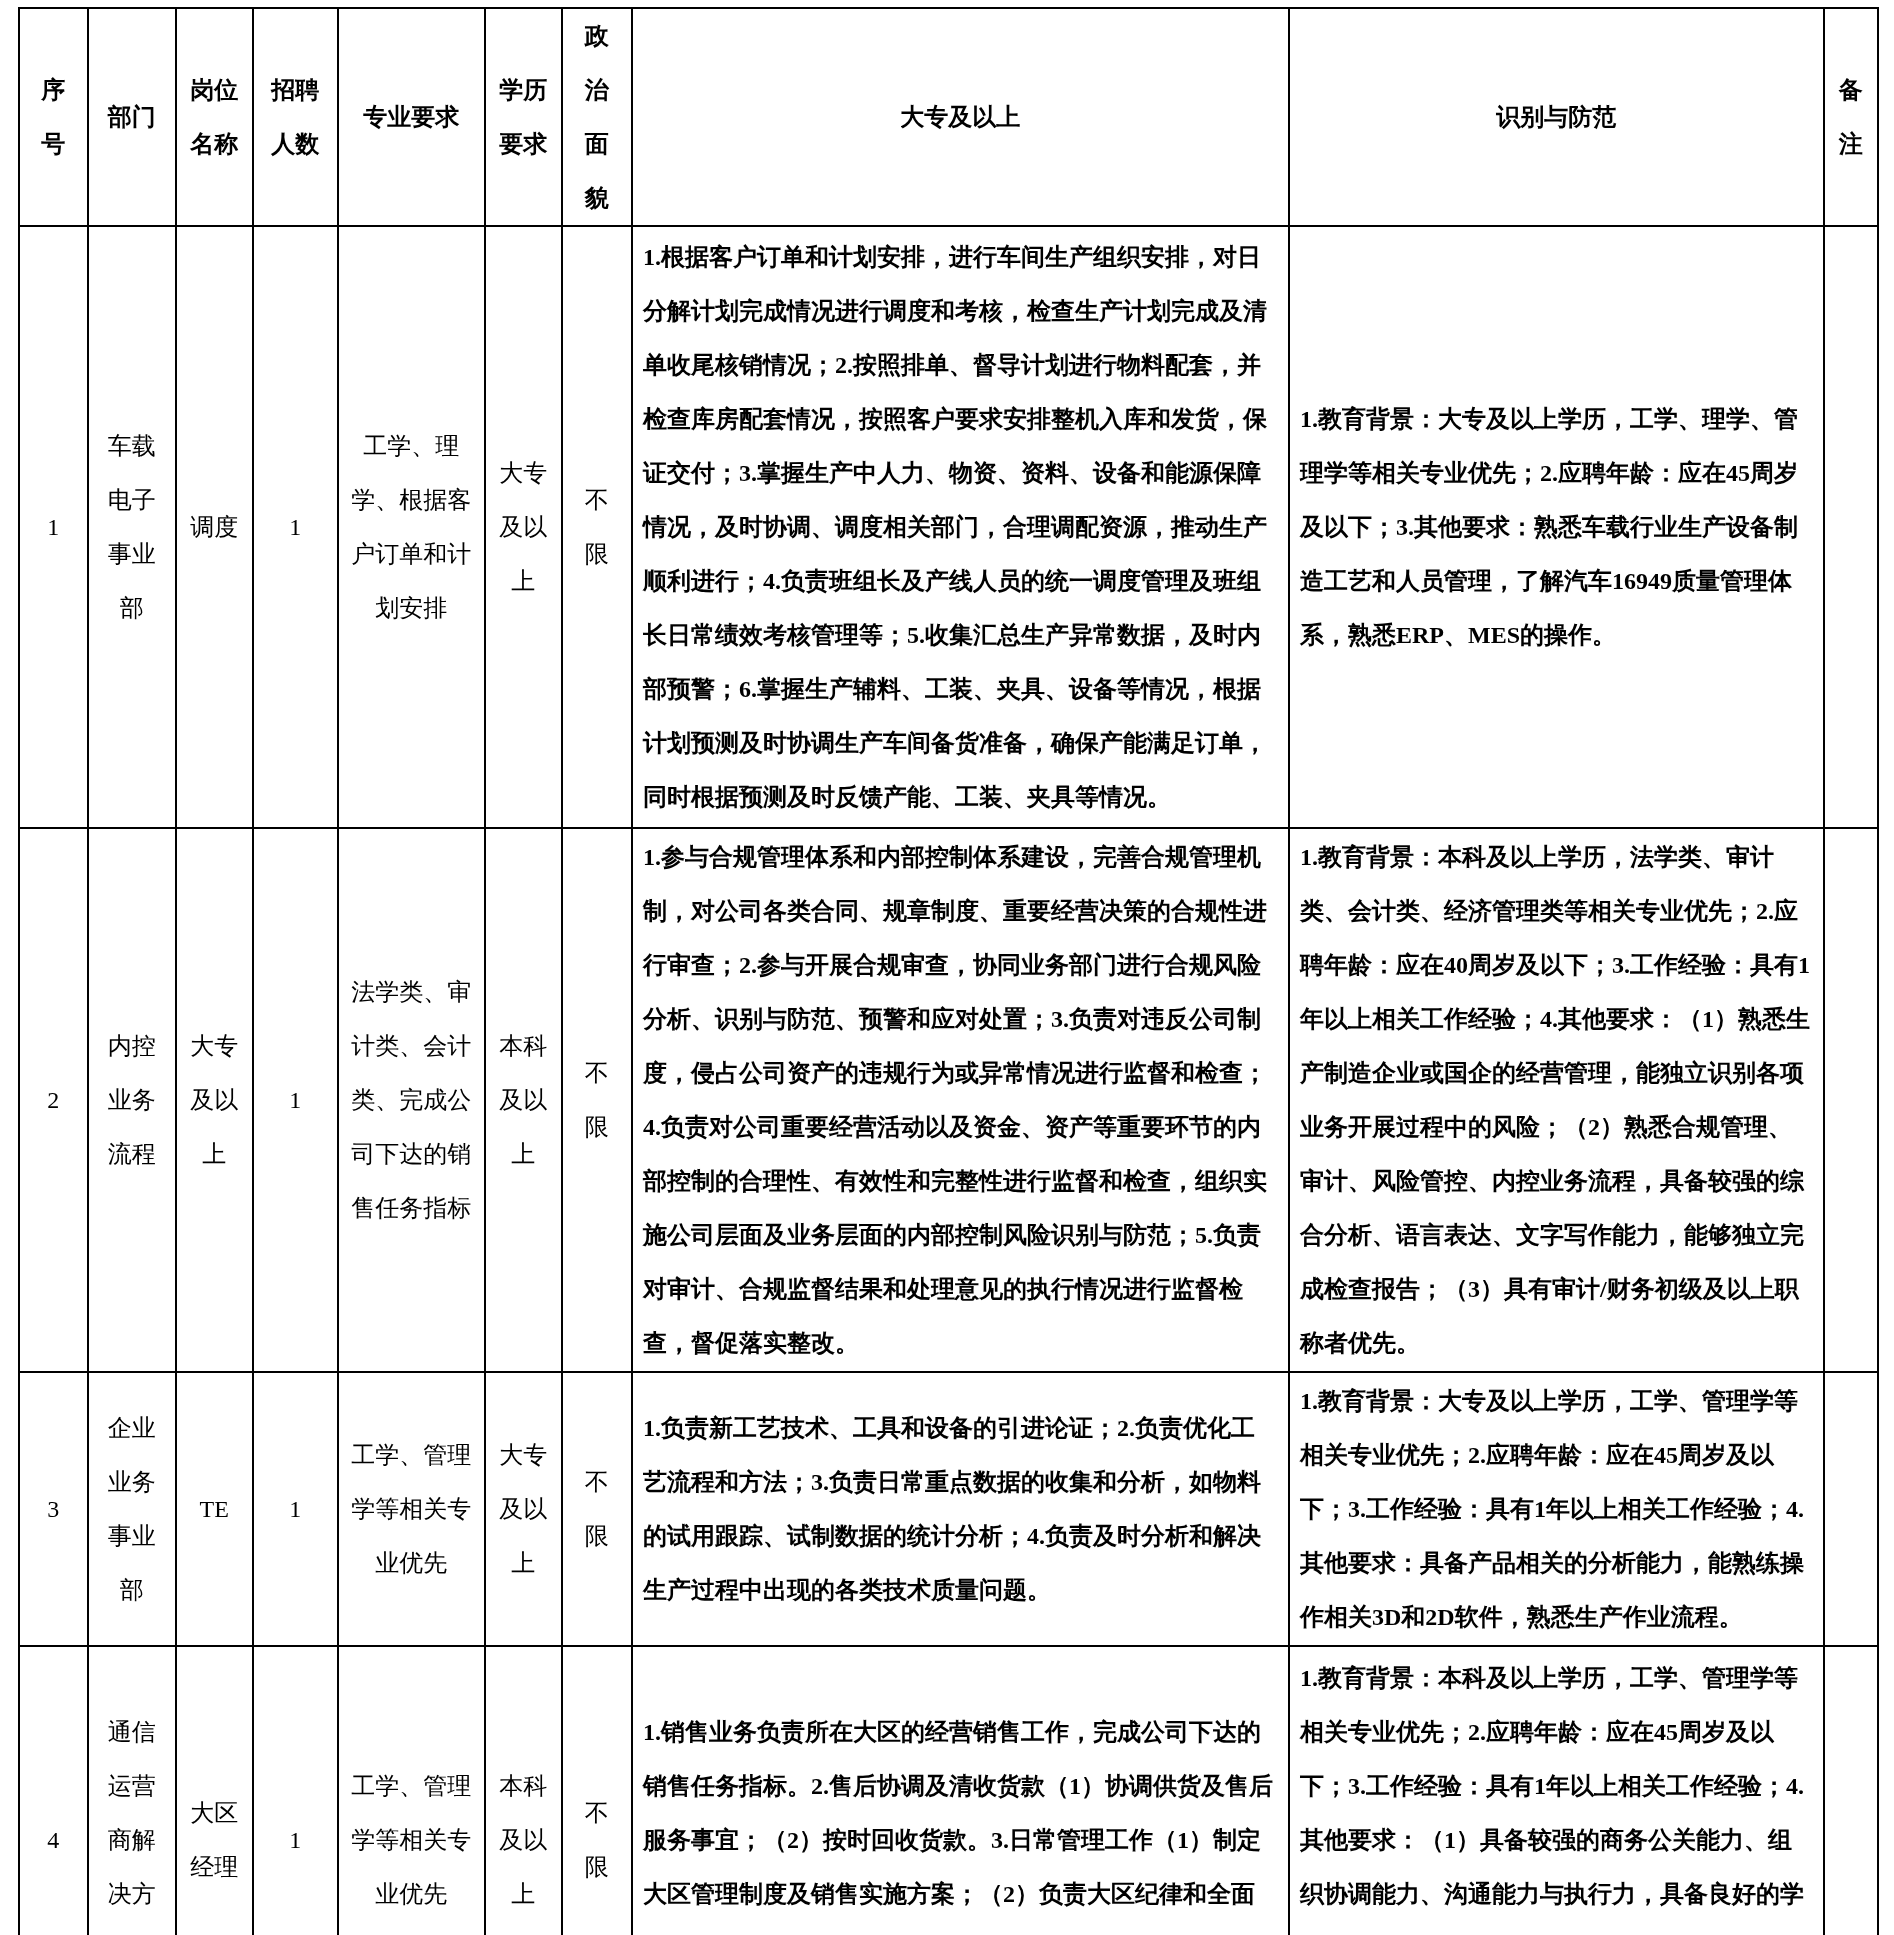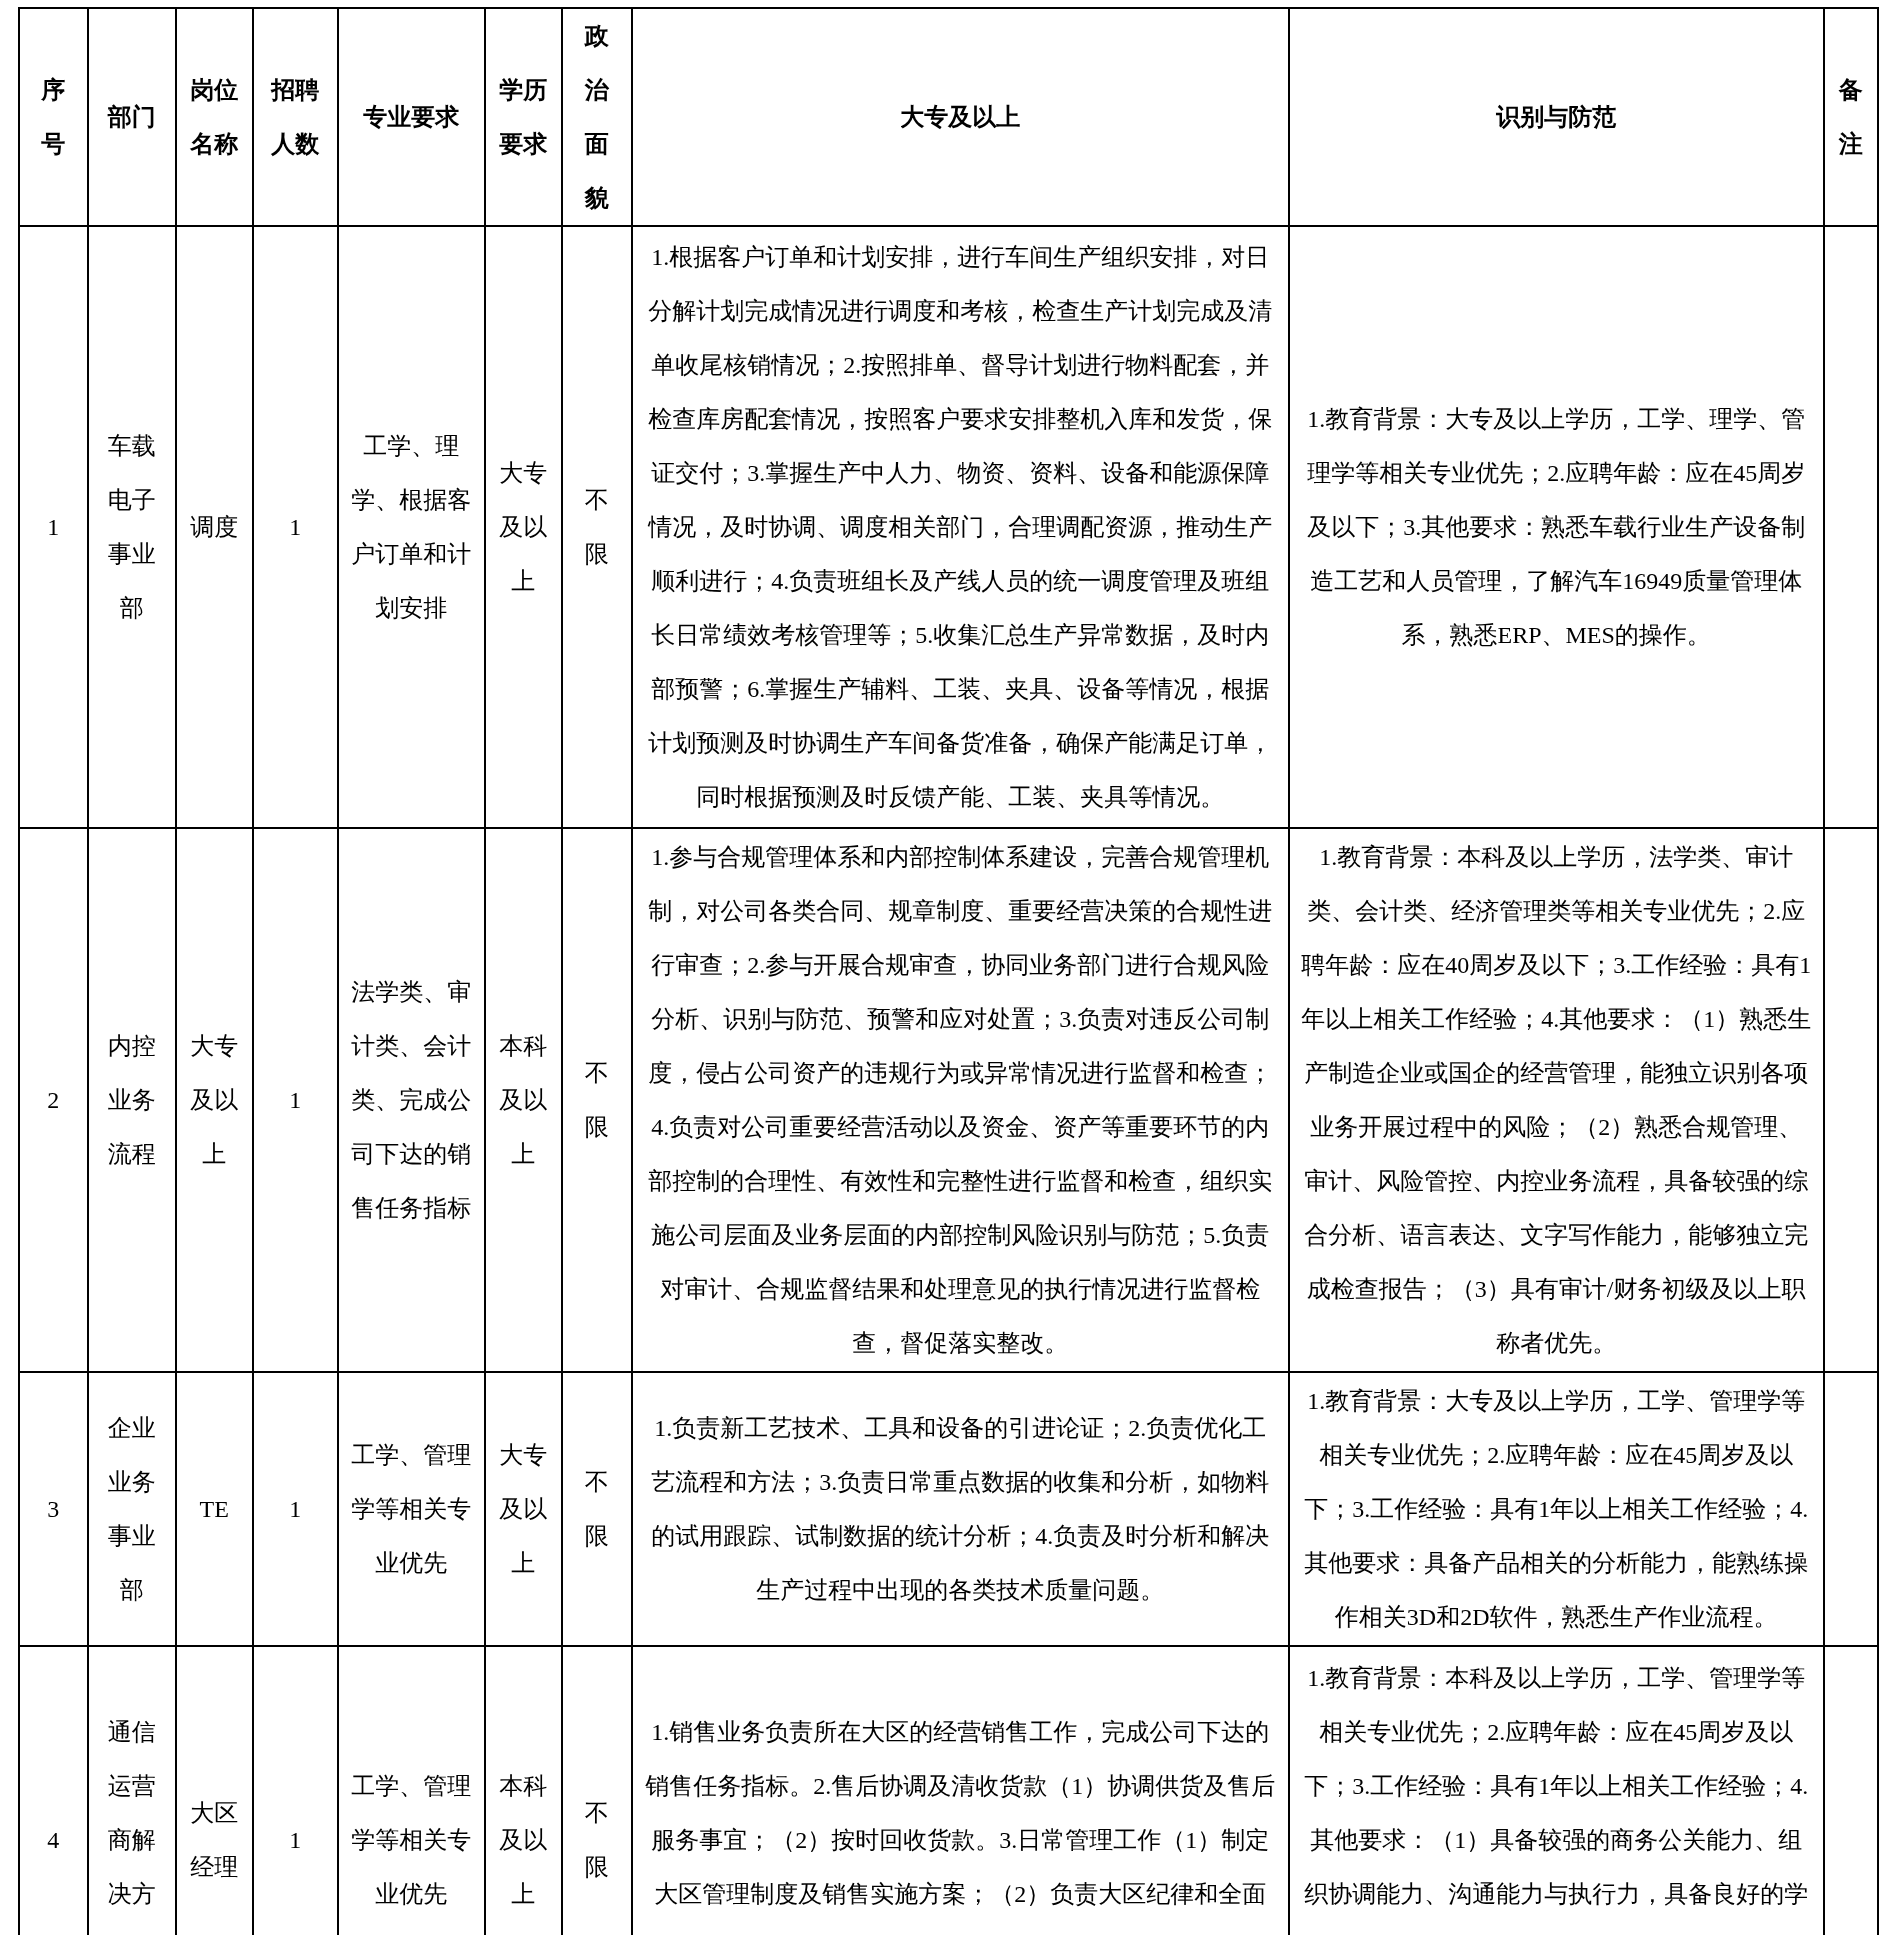--- a/index.html
+++ b/index.html
@@ -29,21 +29,21 @@
     padding: 0 10.3px;
     box-sizing: border-box;
     overflow: hidden;
   }
   table.job-table th {
     font-weight: bold;
     text-align: center;
     white-space: pre-line;
   }
   td.c { text-align: center; margin-left: 32px; }
-  td.l { text-align: center; }
+  td.l { text-align: left; font-weight: bold; }
   tr.r-header { height: 114px; }
   tr.r1 { height: 602px; }
   tr.r2 { height: 544px; }
   tr.r3 { height: 274px; }
   tr.r4 { height: 387px; }
 </style>
 </head>
 <body>
 
 <table class="job-table">

